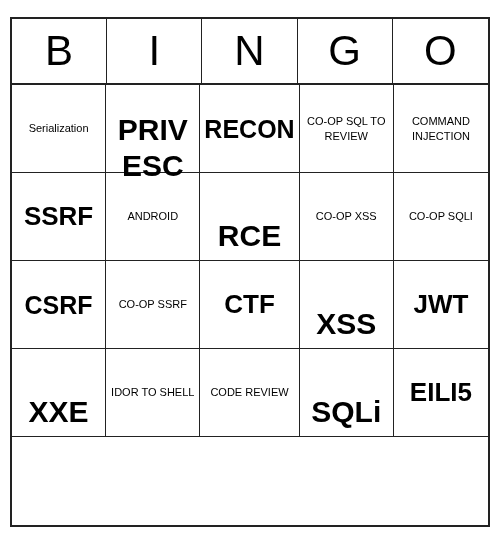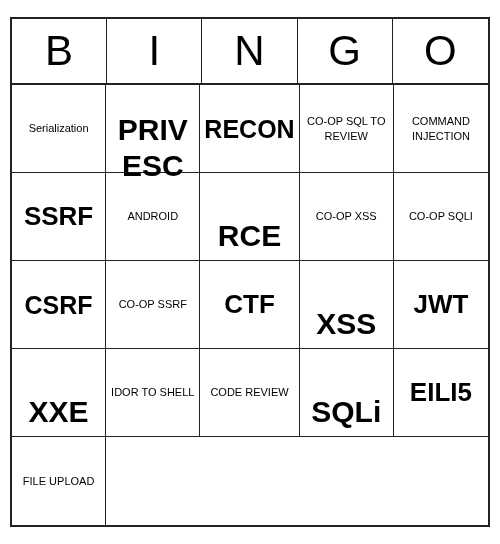--- a/index.html
+++ b/index.html
@@ -139,17 +139,14 @@
       </div>
       <div class="bingo-cell">
         <span class="small">CODE REVIEW</span>
       </div>
       <div class="bingo-cell">
         <span class="xlarge">SQLi</span>
       </div>
       <div class="bingo-cell">
         <span class="large">EILI5</span>
       </div>
-      <div class="bingo-cell">
-        <span class="small">FILE UPLOAD</span>
-      </div>
     </div>
 </div>
 
 </body></html>

